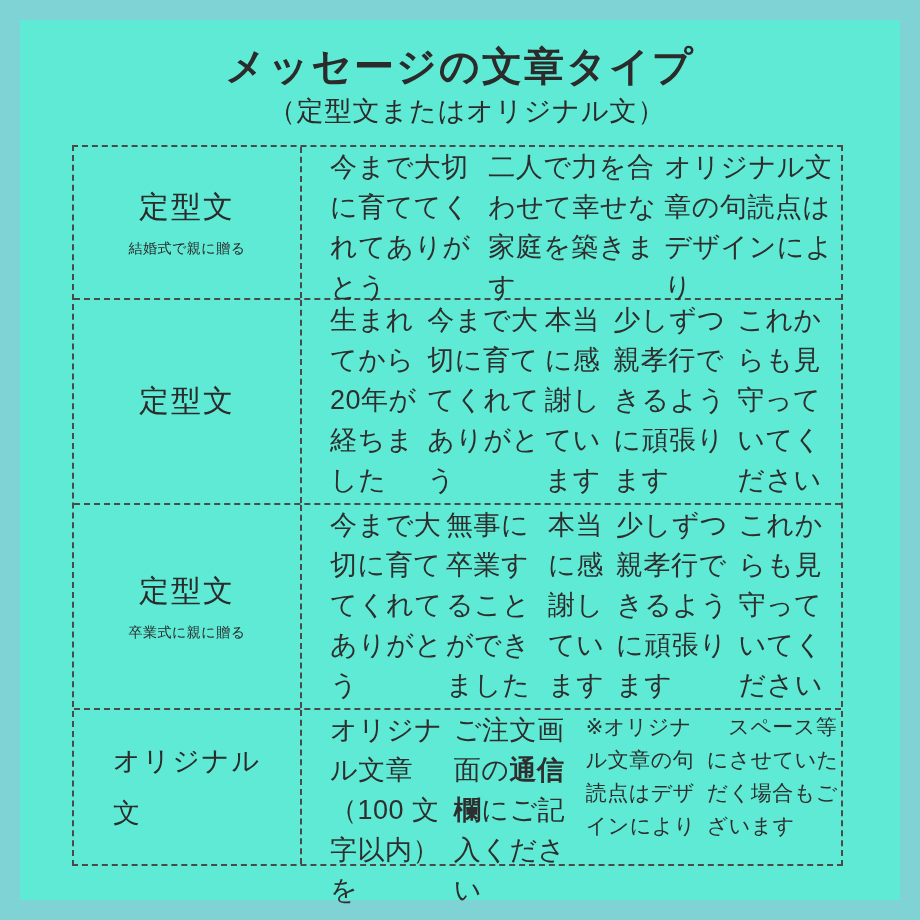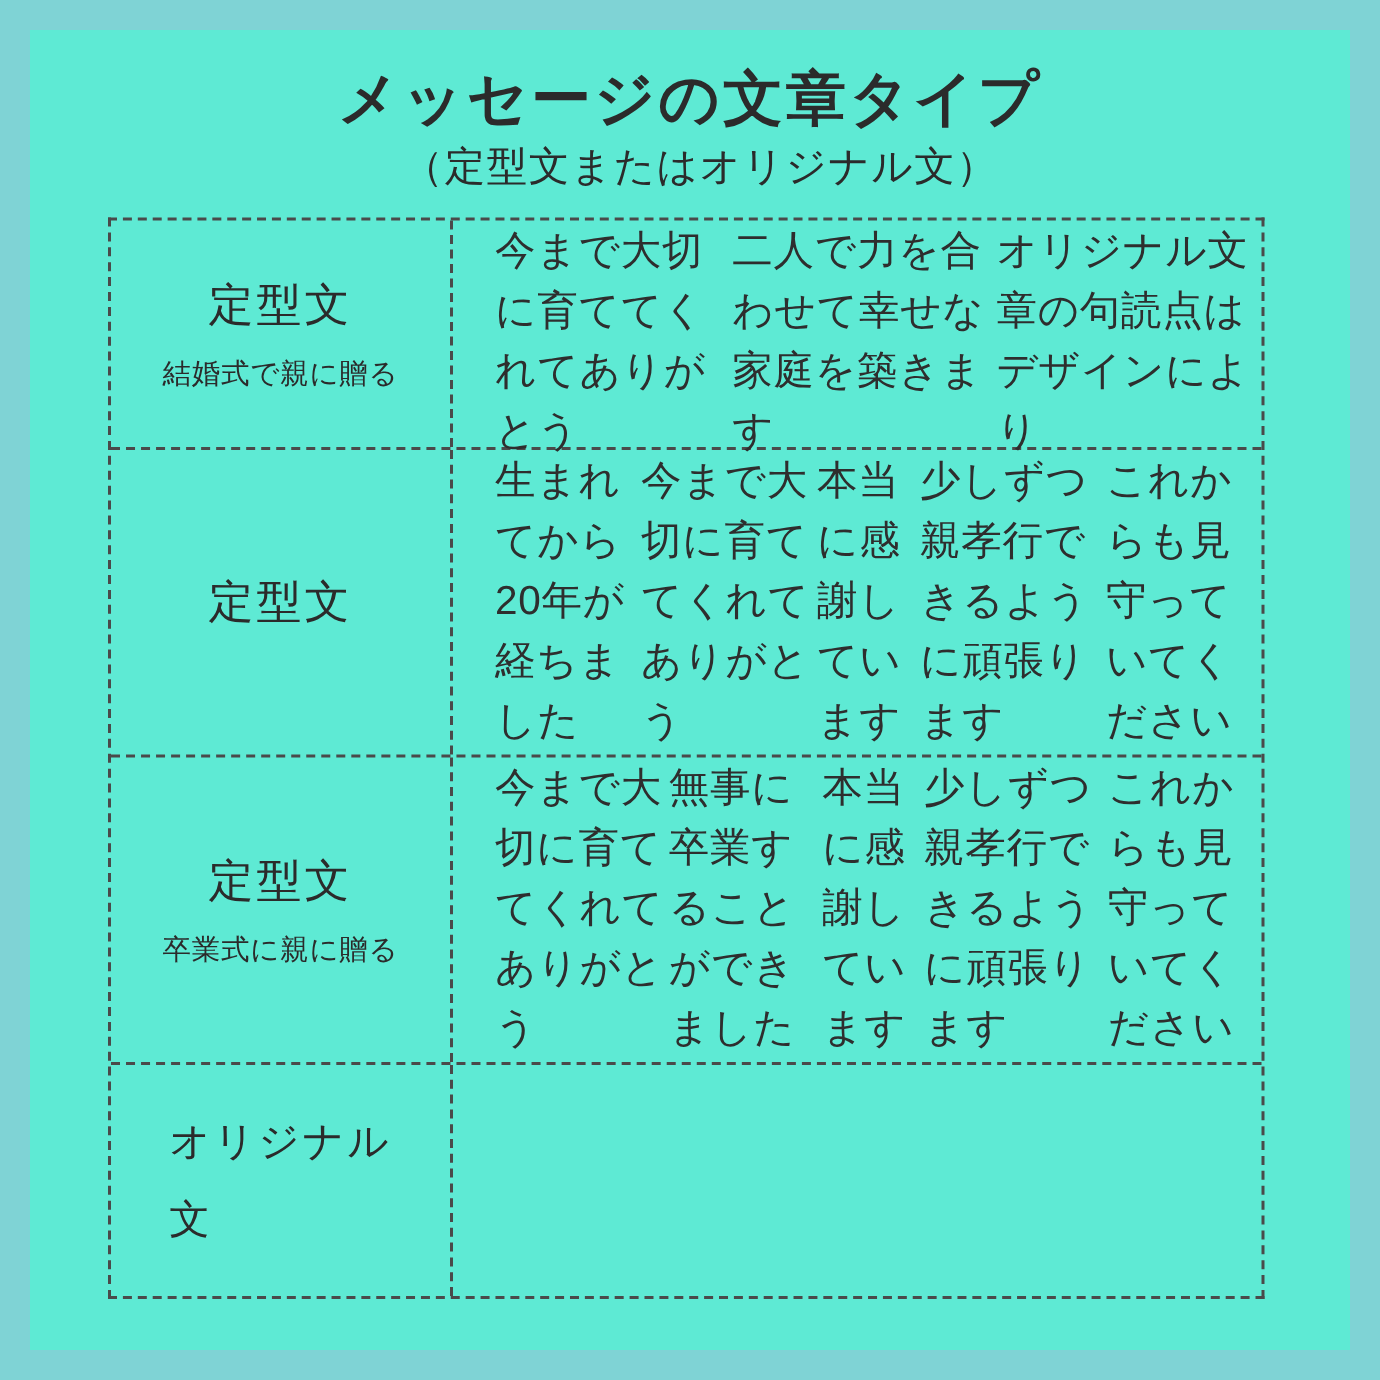--- a/index.html
+++ b/index.html
@@ -63,21 +63,21 @@
   }
   .cell-right {
     flex: 1;
     display: flex;
     flex-direction: row;
     justify-content: center;
     padding-left: 28px;
     box-sizing: border-box;
   }
   .type-label { font-size: 30px; letter-spacing: 2px; color: #2b2b2b; }
-  .type-sub { font-size: 19px; margin-top: 12px; letter-spacing: 0.5px; color: #2b2b2b; }
+  .type-sub { font-size: 14px; margin-top: 12px; letter-spacing: 0.5px; color: #2b2b2b; }
   .orig-label { font-size: 27px; line-height: 52px; letter-spacing: 2px; color: #2b2b2b; }
   .msg-line { font-size: 27px; line-height: 40px; letter-spacing: 0.5px; color: #2e2e2e; }
   .note-line { font-size: 21px; line-height: 33px; letter-spacing: 0.5px; color: #2e2e2e; }
   .bold { font-weight: 700; }
 </style>
 </head>
 <body>
 
 <div class="content">
 
@@ -127,16 +127,22 @@
       </div>
     </div>
 
     <div class="row row-4">
       <div class="cell-left">
         <div class="orig-label">
           <div>オリジナル</div>
           <div>文</div>
         </div>
       </div>
+      <div class="cell-right">
+        <div class="msg-line">オリジナル文章（100 文字以内）を</div>
+        <div class="msg-line"><span>ご注文画面の</span><span class="bold">通信欄</span><span>にご記入ください</span></div>
+        <div class="note-line">※オリジナル文章の句読点はデザインにより</div>
+        <div class="note-line">　スペース等にさせていただく場合もございます</div>
+      </div>
     </div>
 
   </div>
 </div>
 
 </body></html>

